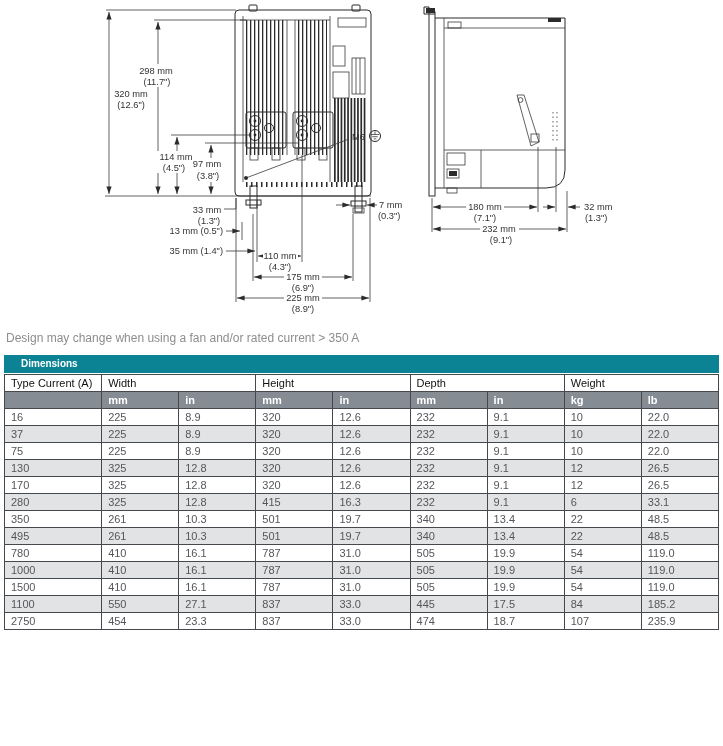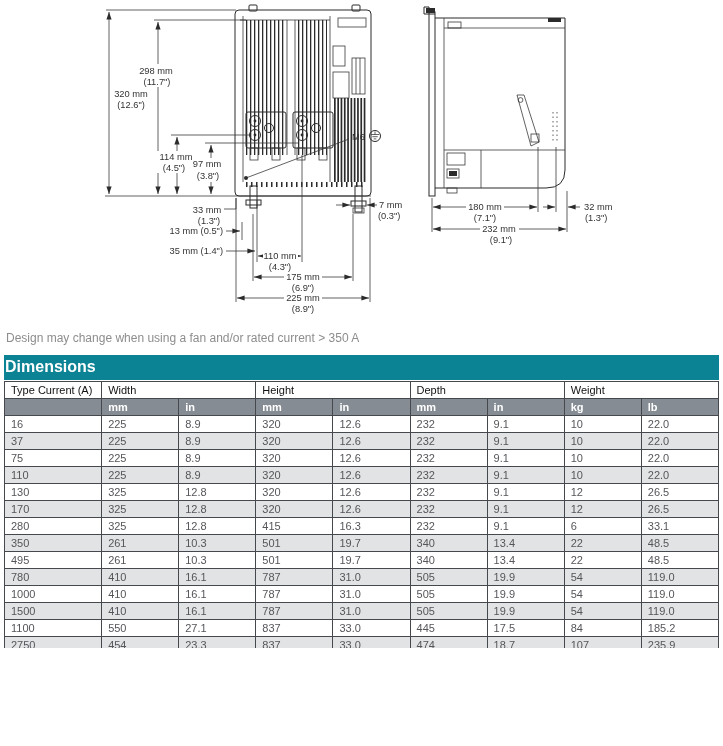--- a/index.html
+++ b/index.html
@@ -15,22 +15,22 @@
   body{width:723px;font-family:"Liberation Sans",sans-serif;}
   .page{width:723px;height:648px;background:#fff;overflow:hidden;}
   .drawing-area{width:723px;height:324px;}
   svg text{font-family:"Liberation Sans",sans-serif;font-size:9.3px;fill:#333;}
   .ln{stroke:#2b2b2b;stroke-width:1;fill:none;}
   .lnthin{stroke:#3a3a3a;stroke-width:0.8;fill:none;}
   .dim{stroke:#3a3a3a;stroke-width:0.8;fill:none;}
   .fins{stroke:#2b2b2b;fill:none;}
   .note{font-size:12px;color:#8d8d8d;margin:7px 0 0 6px;height:14px;}
   .tbl-wrap{margin:10px 4px 0 4px;}
-  .title-bar{background:var(--teal);color:#fff;font-size:16px;font-weight:bold;
-             padding:3px 0 4px 1px;margin-bottom:1px;}
+  .title-bar{background:var(--teal);color:#fff;font-size:10px;font-weight:bold;
+             padding:3px 0 4px 17px;margin-bottom:1px;}
   table{border-collapse:collapse;width:100%;table-layout:fixed;font-size:11px;}
   th,td{border:1px solid var(--border);text-align:left;padding:2px 2px 2px 6px;
         overflow:hidden;white-space:nowrap;}
   thead tr.group-row th{font-weight:normal;color:#111;background:#fff;height:16px;}
   thead tr.unit-row th{background:var(--unit-gray);color:#fff;font-weight:bold;height:17px;}
   tbody td{color:var(--cell-text);height:17px;}
   tbody tr:nth-child(even){background:var(--alt-row);}
   col.c0{width:97px;}
   col.cn{width:77px;}
 </style>
@@ -269,31 +269,20 @@
             <td>225</td>
             <td>8.9</td>
             <td>320</td>
             <td>12.6</td>
             <td>232</td>
             <td>9.1</td>
             <td>10</td>
             <td>22.0</td>
           </tr>
           <tr>
-            <td>110</td>
-            <td>225</td>
-            <td>8.9</td>
-            <td>320</td>
-            <td>12.6</td>
-            <td>232</td>
-            <td>9.1</td>
-            <td>10</td>
-            <td>22.0</td>
-          </tr>
-          <tr>
             <td>130</td>
             <td>325</td>
             <td>12.8</td>
             <td>320</td>
             <td>12.6</td>
             <td>232</td>
             <td>9.1</td>
             <td>12</td>
             <td>26.5</td>
           </tr>

